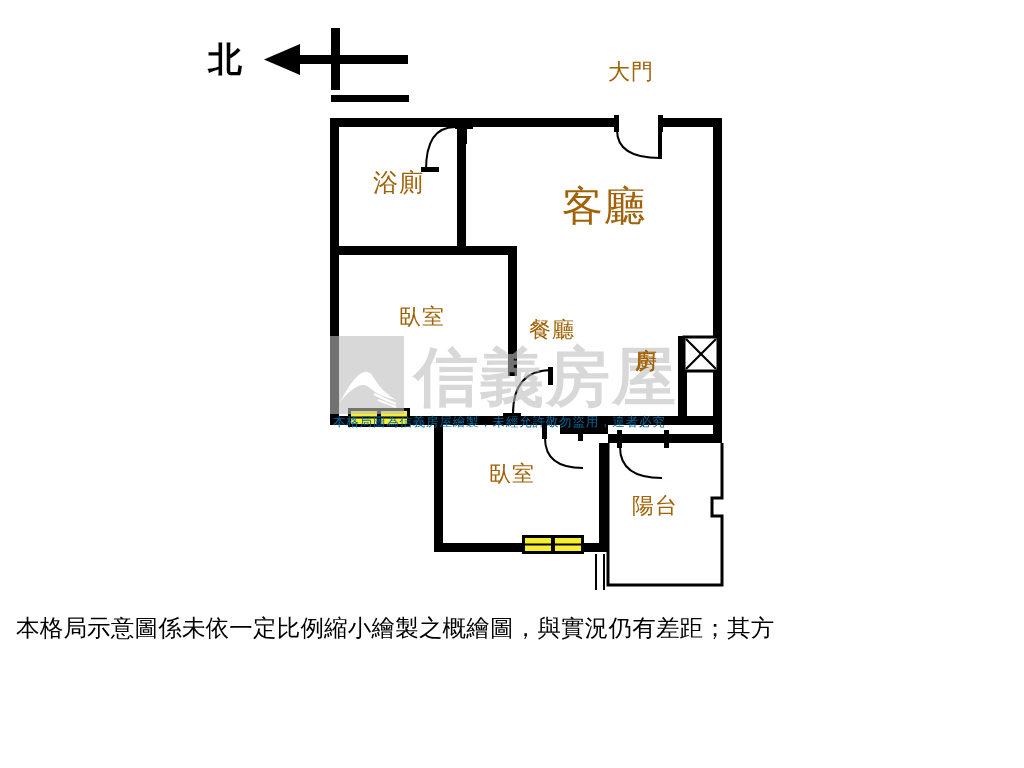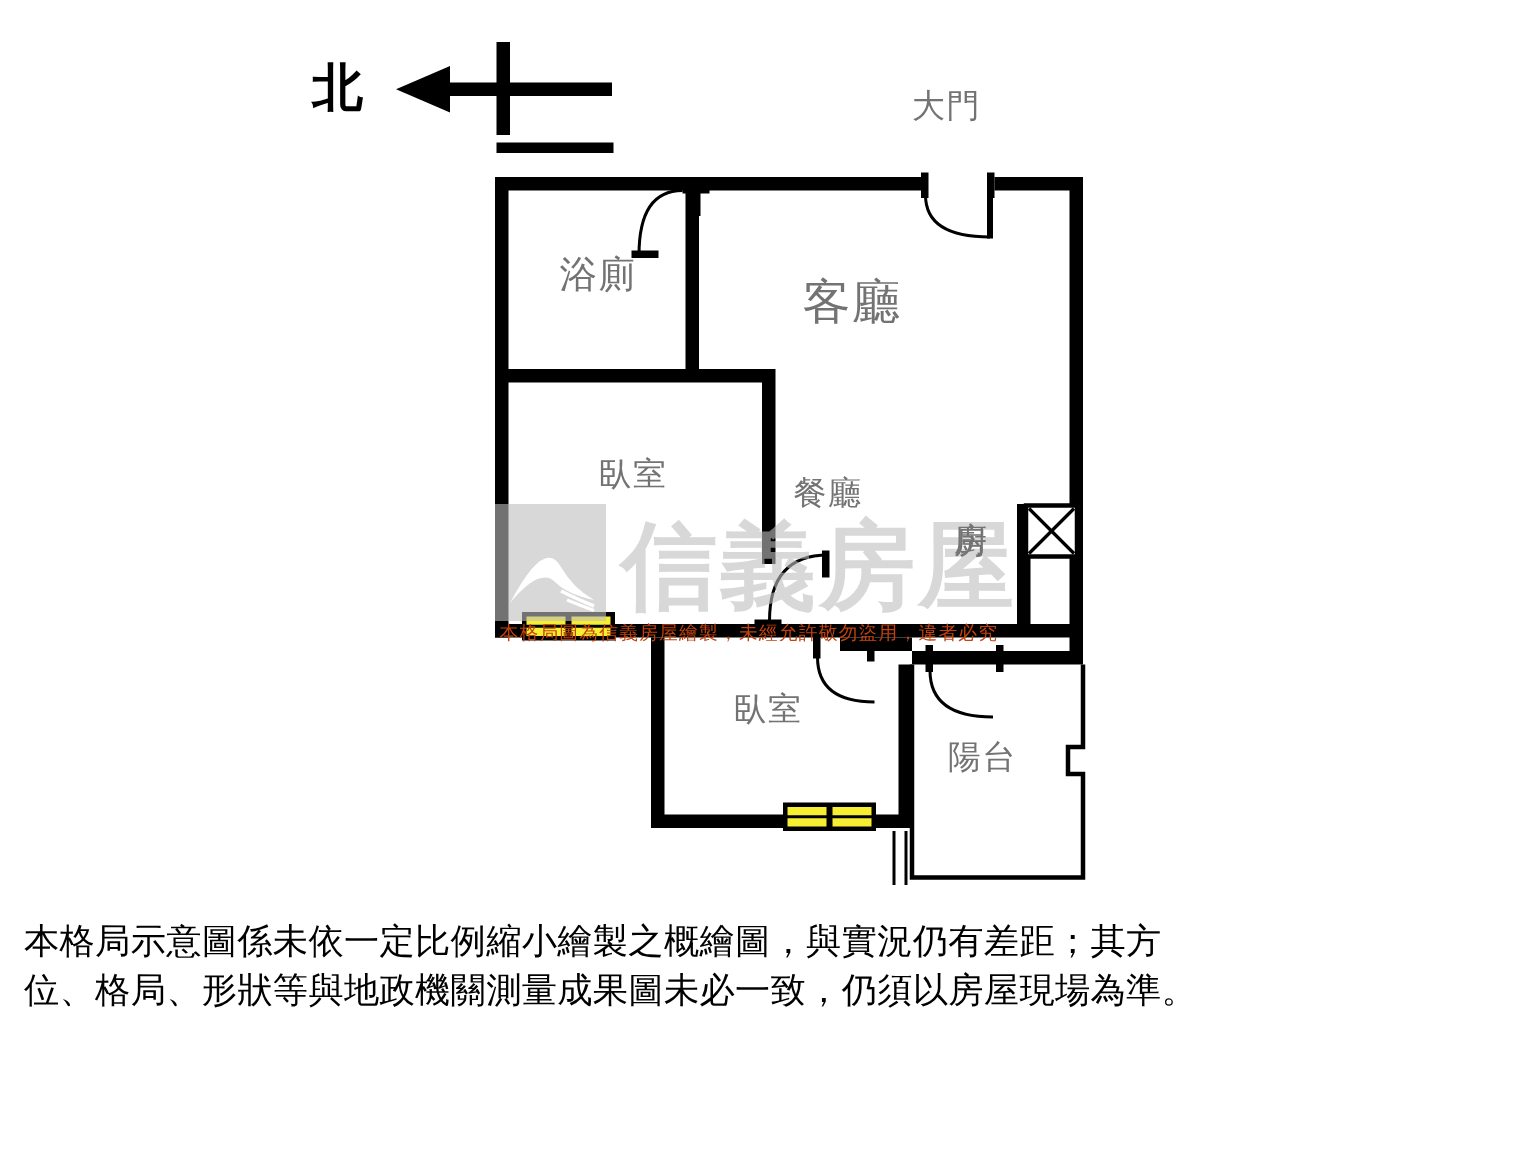--- a/index.html
+++ b/index.html
@@ -30,26 +30,26 @@
     font-weight: bold;
     font-family: "DejaVu Serif", "Liberation Serif", serif;
     line-height: 1;
     color: #000;
   }
 
   
   .room-label {
     position: absolute;
     font-family: "DejaVu Serif", "Liberation Serif", serif;
-    color: #737373;
+    color: #a16207;
     line-height: 1.05;
     white-space: nowrap;
     font-weight: normal;
   }
-  .room-label.lg { font-size: 32px; letter-spacing: 1px; }
+  .room-label.lg { font-size: 41px; letter-spacing: 1px; margin-left: 27px; }
   .room-label.md { font-size: 22px; letter-spacing: 1px; }
   .room-label.sm { font-size: 25px; letter-spacing: 1px; }
   .room-label.vertical {
     writing-mode: vertical-rl;
     text-orientation: upright;
     white-space: nowrap;
     line-height: 1;
   }
 
   
@@ -61,34 +61,34 @@
     height: 78px;
     pointer-events: none;
     opacity: 0.60;
   }
   #watermark-text {
     position: absolute;
     left: 333px;
     top: 414px;
     width: 372px;
     font-size: 12.5px;
-    color: #c2410c;
+    color: #0369a1;
     letter-spacing: 0.8px;
     font-family: Liberation Mono, monospace;
     white-space: nowrap;
     pointer-events: none;
   }
 
   
   #disclaimer {
     position: absolute;
     left: 16px;
     top: 612px;
     width: 990px;
-    font-family: Liberation Serif, serif;
+    font-family: Liberation Sans, sans-serif;
     font-size: 23.5px;
     line-height: 1.42;
     color: #000;
     letter-spacing: 0.2px;
   }
   #disclaimer div { white-space: nowrap; }
 </style>
 </head>
 <body>
 
@@ -236,14 +236,13 @@
 <div class="room-label md" style="left:529px; top:318px;">餐廳</div>
 
 <div class="room-label md vertical" style="left:635px; top:330px;">廚房</div>
 
 <div class="room-label md" style="left:489px; top:462px;">臥室</div>
 
 <div class="room-label md" style="left:632px; top:494px;">陽台</div>
 
 <div id="disclaimer">
   <div>本格局示意圖係未依一定比例縮小繪製之概繪圖，與實況仍有差距；其方</div>
-  <div>位、格局、形狀等與地政機關測量成果圖未必一致，仍須以房屋現場為準。</div>
 </div>
 
 </body></html>

